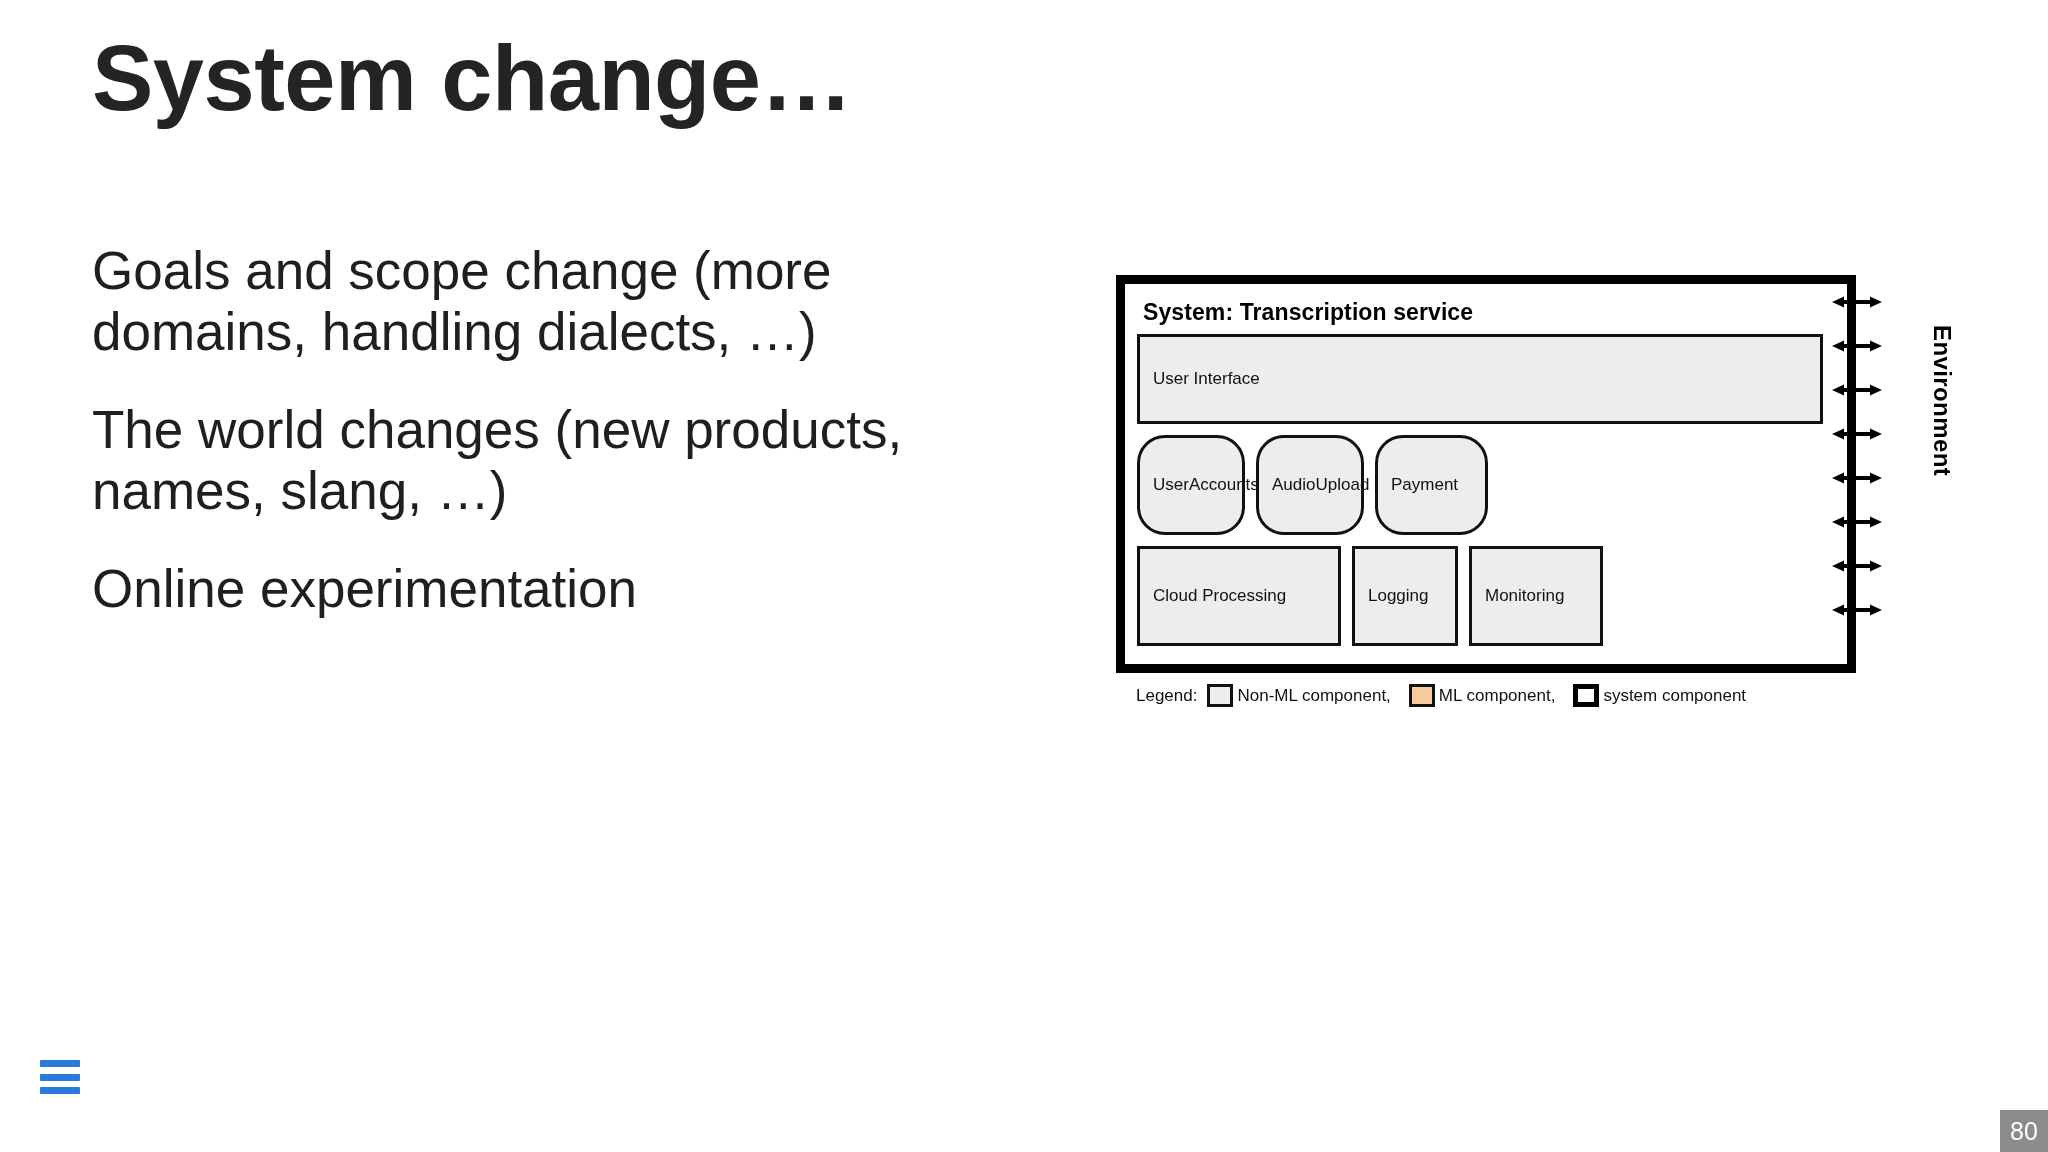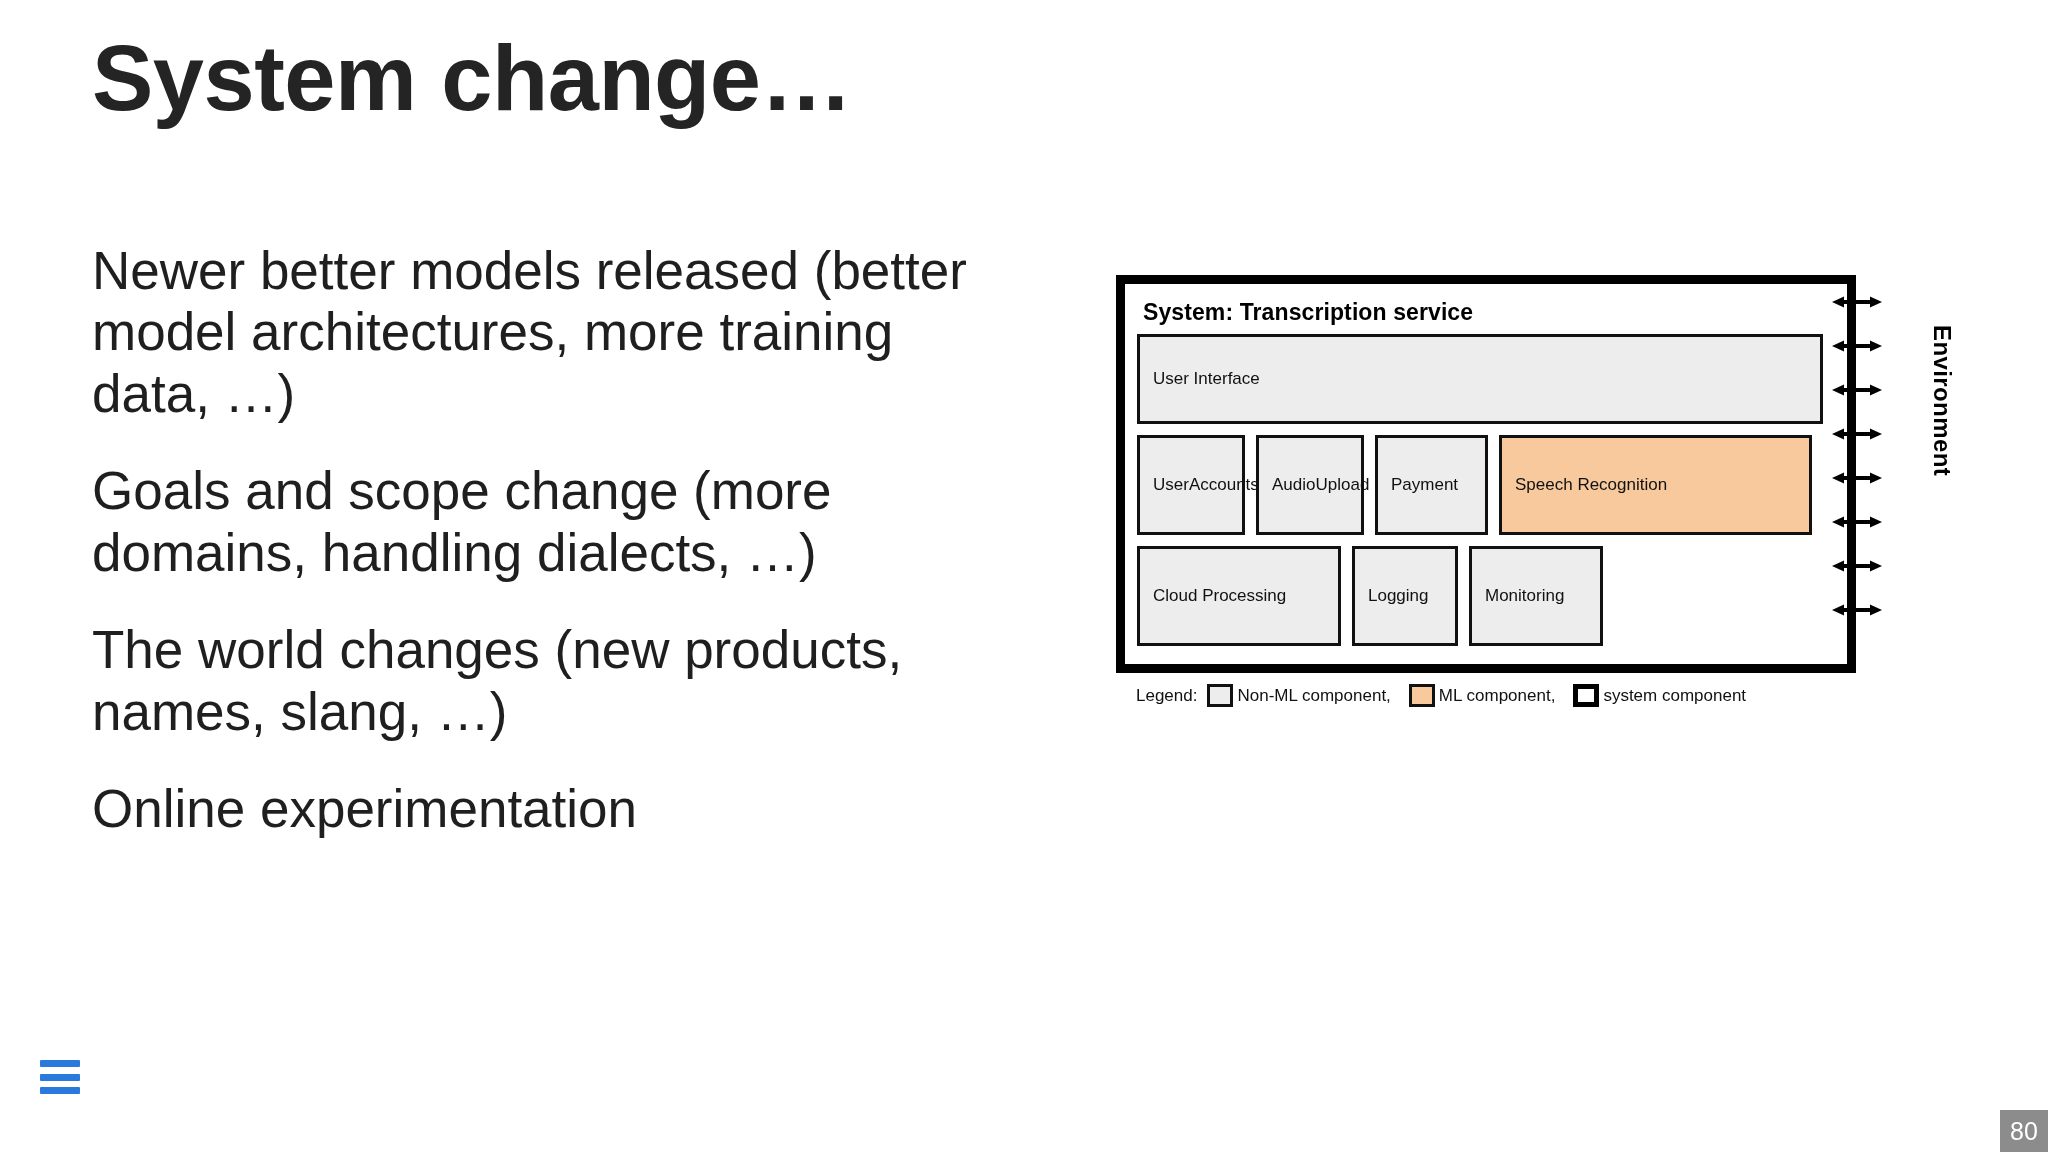--- a/index.html
+++ b/index.html
@@ -118,21 +118,21 @@
     box-sizing: border-box;
     display: flex;
     align-items: center;
     padding: 0 13px;
     font-size: 17px;
     line-height: 1.18;
     color: #111111;
   }
   .comp.ml { background: #f8c99c; }
   .comp-row.r1 .comp { height: 90px; }
-  .comp-row.r2 .comp { height: 100px; }
+  .comp-row.r2 .comp { height: 100px; border-radius: 28px; }
   .comp-row.r3 .comp { height: 100px; }
 
   
   #legend {
     display: flex;
     align-items: center;
     margin-top: 11px;
     margin-left: 20px;
     font-size: 17px;
     color: #111111;
@@ -178,21 +178,20 @@
     letter-spacing: 0.4px;
     white-space: nowrap;
   }
 </style>
 </head>
 <body>
 
 <div id="slide-title">System change…</div>
 
 <div id="body-column">
-  <p class="body-para">Newer better models released (better model architectures, more training data, …)</p>
   <p class="body-para">Goals and scope change (more domains, handling dialects, …)</p>
   <p class="body-para">The world changes (new products, names, slang, …)</p>
   <p class="body-para">Online experimentation</p>
 </div>
 
 <div id="diagram">
 
   <div id="system-box">
 
     <div id="system-title">System: Transcription service</div>
@@ -206,21 +205,20 @@
           <span>User</span>
           <br>
           <span>Accounts</span>
         </div>
       <div class="comp" style="width:108px;">
           <span>Audio</span>
           <br>
           <span>Upload</span>
         </div>
       <div class="comp" style="width:113px;">Payment</div>
-      <div class="comp ml" style="width:313px;">Speech Recognition</div>
     </div>
 
     <div class="comp-row r3">
       <div class="comp" style="width:204px;">Cloud Processing</div>
       <div class="comp" style="width:106px;">Logging</div>
       <div class="comp" style="width:134px;">Monitoring</div>
     </div>
 
   </div>
 

